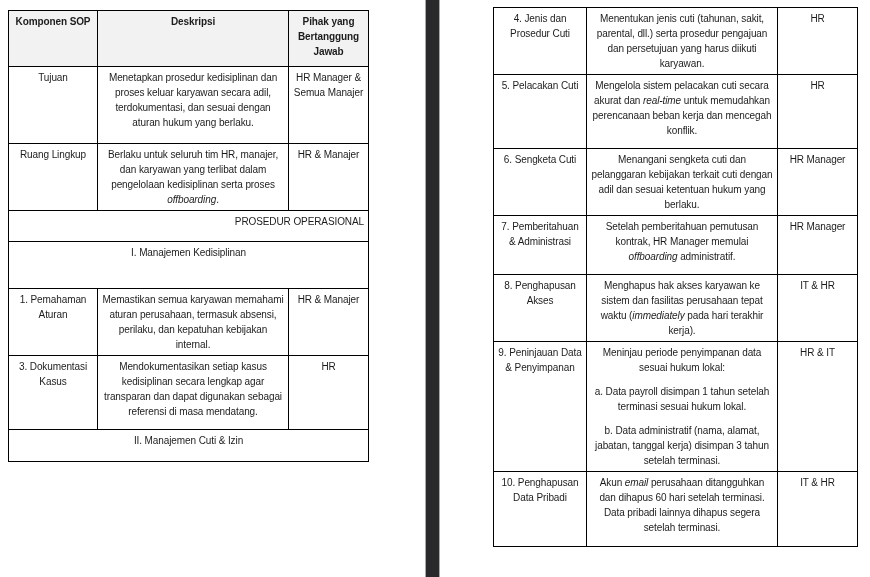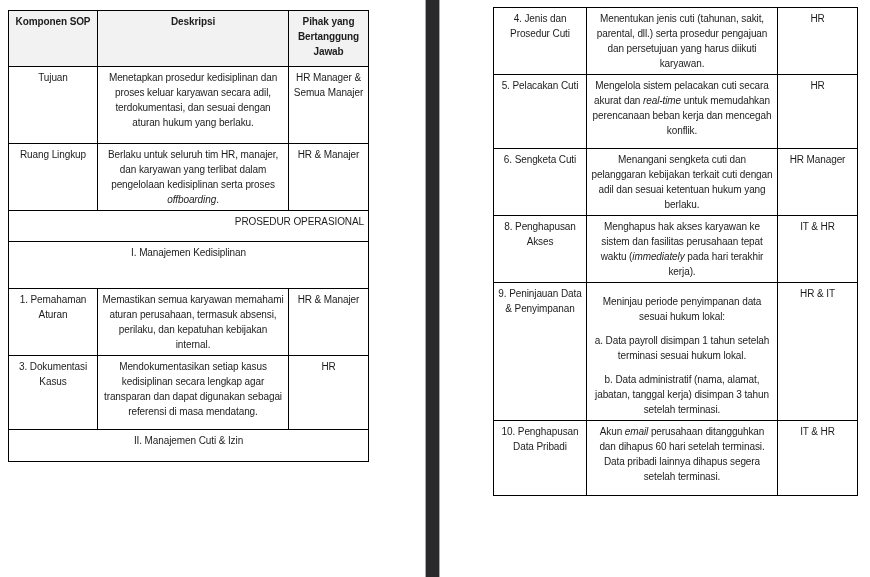--- a/index.html
+++ b/index.html
@@ -18,21 +18,21 @@
     vertical-align:top;
     padding:3px 4px;
     font-size:10px;line-height:15px;letter-spacing:-0.1px;
     text-align:center;font-weight:400;
     overflow:hidden;
   }
   .sop th{
     font-weight:700;text-align:center;background:#f2f2f2;
   }
   .sop td.center{text-align:right}
-  .para{margin:8px 0 9px 0}
+  .para{margin:0 0 9px 0}
   .para:last-child{margin-bottom:0}
   i.em{font-style:italic}
 
   #t-left{left:8px;top:10px;width:360px}
   #t-right{left:493px;top:7px;width:364px}
 
   
   .rh55{height:56px}.rh77{height:77px}.rh60{height:60px}.rh31{height:31px}
   .rh39{height:47px}.rh62{height:62px}.rh78{height:78px}.rh74{height:74px}
   .rh32{height:32px}.rh66{height:66px}.rh61{height:61px}.rh35{height:35px}
@@ -109,20 +109,25 @@
   <tr class="rh74">
     <td>5. Pelacakan Cuti</td>
     <td><span>Mengelola sistem pelacakan cuti secara akurat dan </span><i class="em">real-time</i><span> untuk memudahkan perencanaan beban kerja dan mencegah konflik.</span></td>
     <td>HR</td>
   </tr>
   <tr class="rh61">
     <td>6. Sengketa Cuti</td>
     <td><span>Menangani sengketa cuti dan pelanggaran kebijakan terkait cuti dengan adil dan sesuai ketentuan hukum yang berlaku.</span></td>
     <td>HR Manager</td>
   </tr>
+  <tr class="rh59">
+    <td>7. Pemberitahuan &amp; Administrasi</td>
+    <td><span>Setelah pemberitahuan pemutusan kontrak, HR Manager memulai </span><i class="em">offboarding</i><span> administratif.</span></td>
+    <td>HR Manager</td>
+  </tr>
   <tr class="rh64">
     <td>8. Penghapusan Akses</td>
     <td><span>Menghapus hak akses karyawan ke sistem dan fasilitas perusahaan tepat waktu (</span><i class="em">immediately</i><span> pada hari terakhir kerja).</span></td>
     <td>IT &amp; HR</td>
   </tr>
   <tr class="rh128">
     <td>9. Peninjauan Data &amp; Penyimpanan</td>
     <td>
       <div class="para">Meninjau periode penyimpanan data sesuai hukum lokal:</div>
       <div class="para">a. Data payroll disimpan 1 tahun setelah terminasi sesuai hukum lokal.</div>

